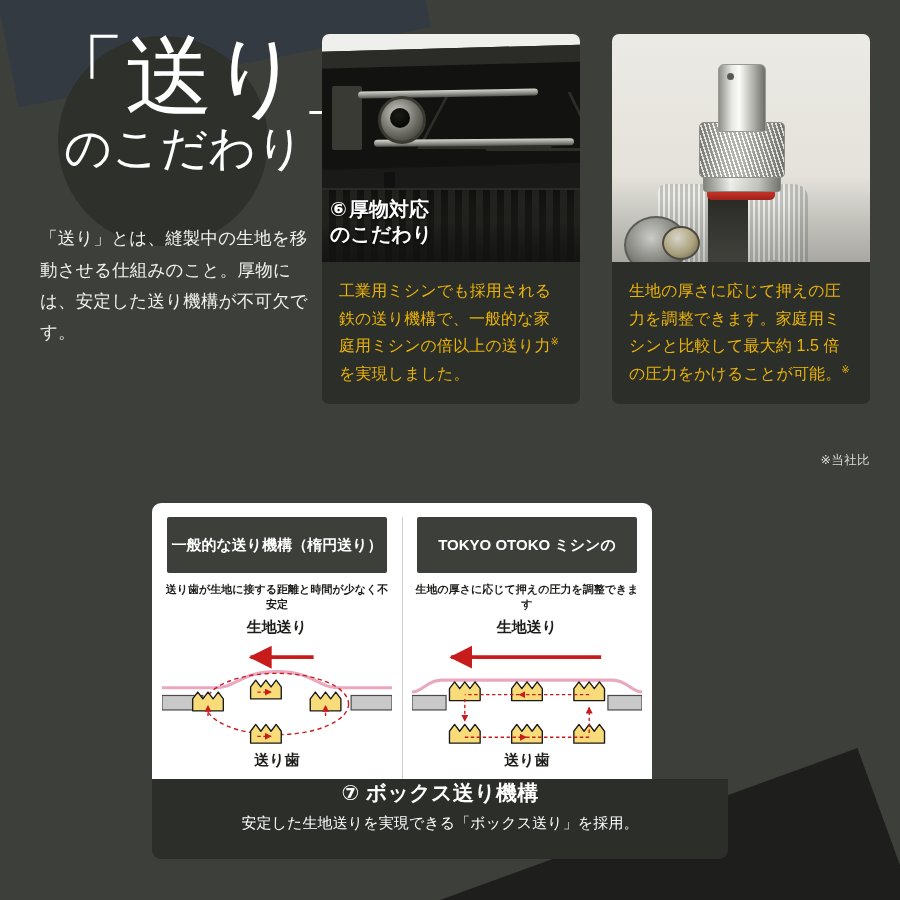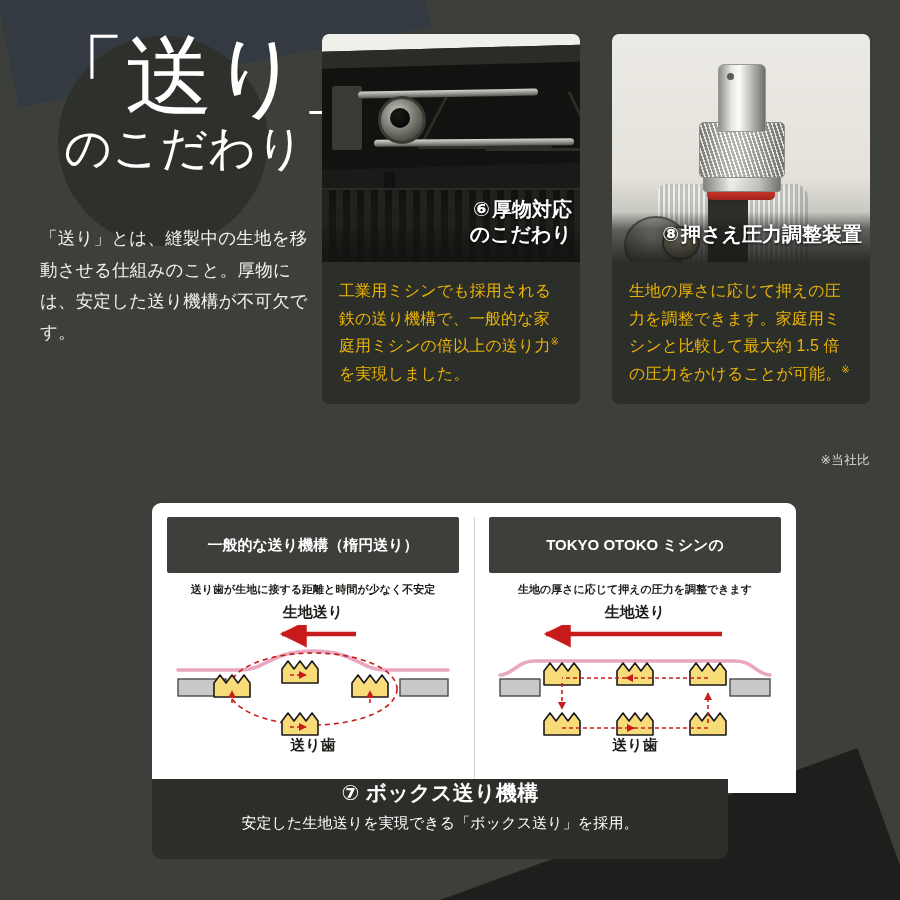--- a/index.html
+++ b/index.html
@@ -47,21 +47,21 @@
   
   .card{position:absolute;z-index:6;}
   .card-photo{
     position:relative;width:100%;height:228px;border-radius:7px 7px 0 0;
     overflow:hidden;
   }
   .card-photo-inner{position:absolute;inset:0;}
   .card-caption{
     position:absolute;left:0;right:0;bottom:0;
     padding:10px 8px 14px;
-    color:#fff;font-weight:bold;font-size:20px;line-height:1.28;text-align:right;
+    color:#fff;font-weight:bold;font-size:20px;line-height:1.28;text-align:left;
     background:linear-gradient(to bottom,rgba(20,20,18,0) 0%,rgba(20,20,18,.55) 35%,rgba(20,20,18,.82) 100%);
     text-shadow:0 1px 3px rgba(0,0,0,.9);
   }
   .card-caption .cnum{margin-right:2px;}
   .card-body{
     background:#2c2e2a;border-radius:0 0 7px 7px;
     padding:15px 17px 17px;
     color:#eab308;font-size:16px;line-height:1.72;letter-spacing:.1px;
   }
   .sup{font-size:10px;vertical-align:super;}
@@ -173,21 +173,21 @@
     position:absolute;left:148px;top:226px;width:26px;height:26px;border-radius:50%;
     background:radial-gradient(circle at 38% 32%,#ededea,#9a9a94 60%,#4d4d48);
   }
   .ph8 .fade{
     position:absolute;left:0;right:0;bottom:0;height:86px;
     background:linear-gradient(to bottom,rgba(120,120,114,0),rgba(90,90,86,.35));
   }
 
   
   .panel{
-    position:absolute;left:152px;top:503px;width:644px;height:290px;
+    position:absolute;left:152px;top:503px;width:500px;height:290px;
     background:#ffffff;border-radius:9px 9px 0 0;z-index:6;
   }
   .panel-cols{display:flex;height:100%;}
   .pcol{flex:1;position:relative;padding:14px 10px 0;box-sizing:border-box;}
   .pcol.left{border-right:0;}
   .pcol-head{
     background:#3d3f3a;color:#ffffff;border-radius:2px;
     font-weight:bold;font-size:15px;line-height:1.3;text-align:center;
     padding:8px 4px;margin:0 5px;min-height:40px;
     display:flex;align-items:center;justify-content:center;
@@ -265,23 +265,20 @@
         <div class="body"></div>
         <div class="bodydark"></div>
         <div class="lever"></div>
         <div class="lever2"></div>
         <div class="screw"></div>
         <div class="redring"></div>
         <div class="dialcollar"></div>
         <div class="dialknurl"></div>
         <div class="dialtop"></div>
         <div class="fade"></div>
-      </div>
-      <div class="card-caption">
-        <div><span class="cnum">⑧</span><span>押さえ圧力調整装置</span></div>
       </div>
     </div>
     <div class="card-body"><span>生地の厚さに応じて押えの圧力を調整できます。家庭用ミシンと比較して最大約 1.5 倍の圧力をかけることが可能。</span><span class="sup">※</span></div>
   </div>
 
   <div class="footnote" style="right:30px;top:452px;">※当社比</div>
 
   <div class="panel">
     <div class="divider"></div>
     <div class="panel-cols">

